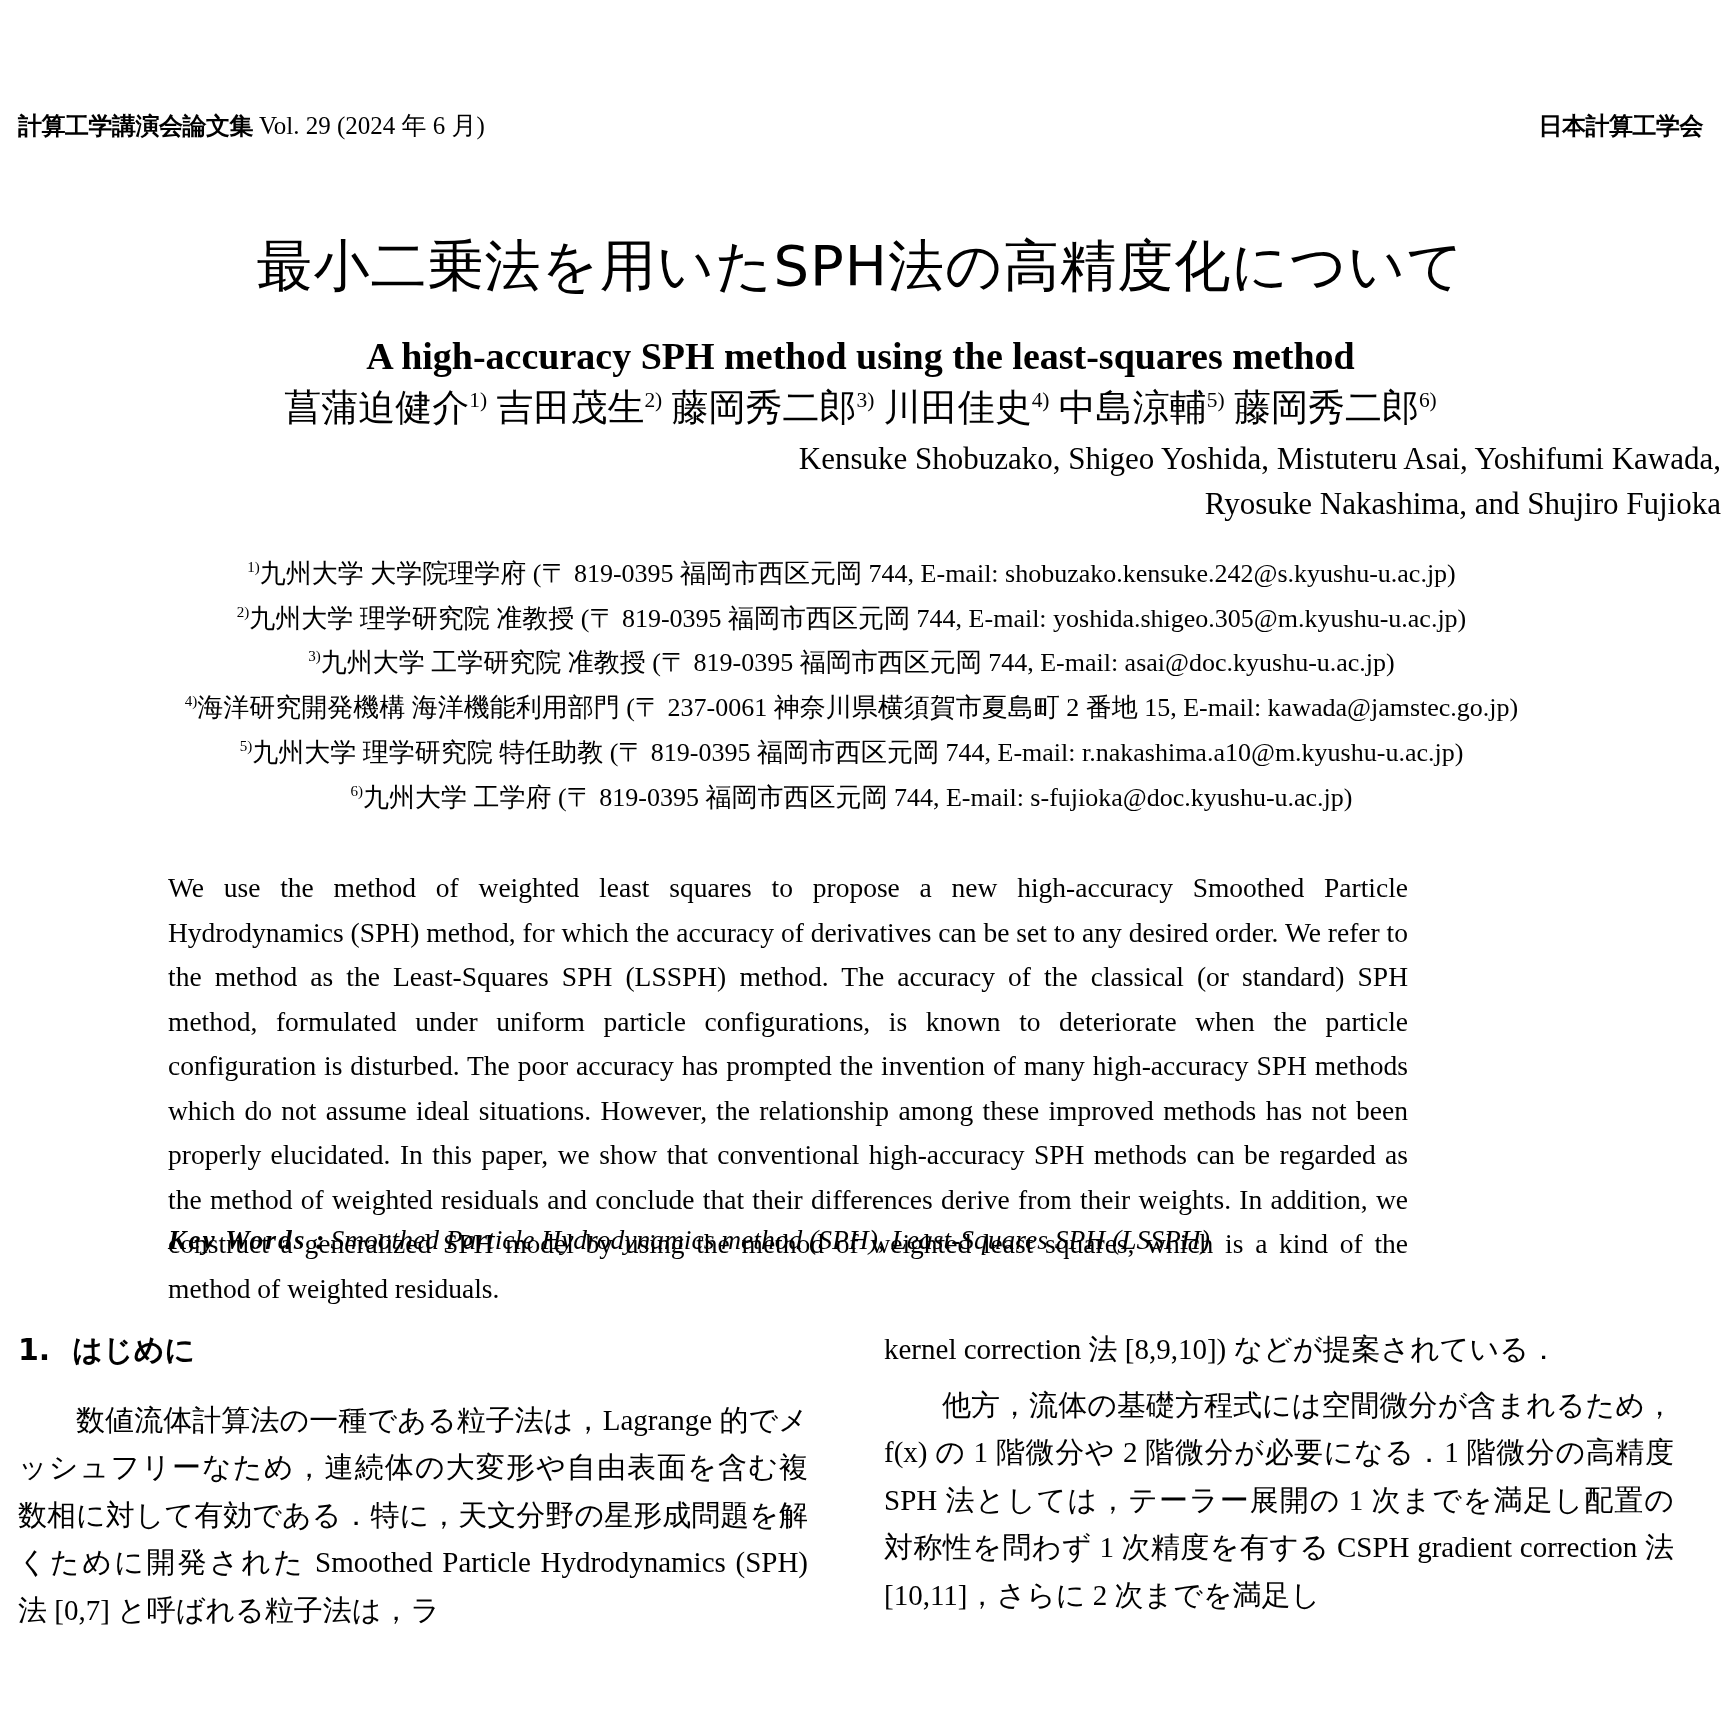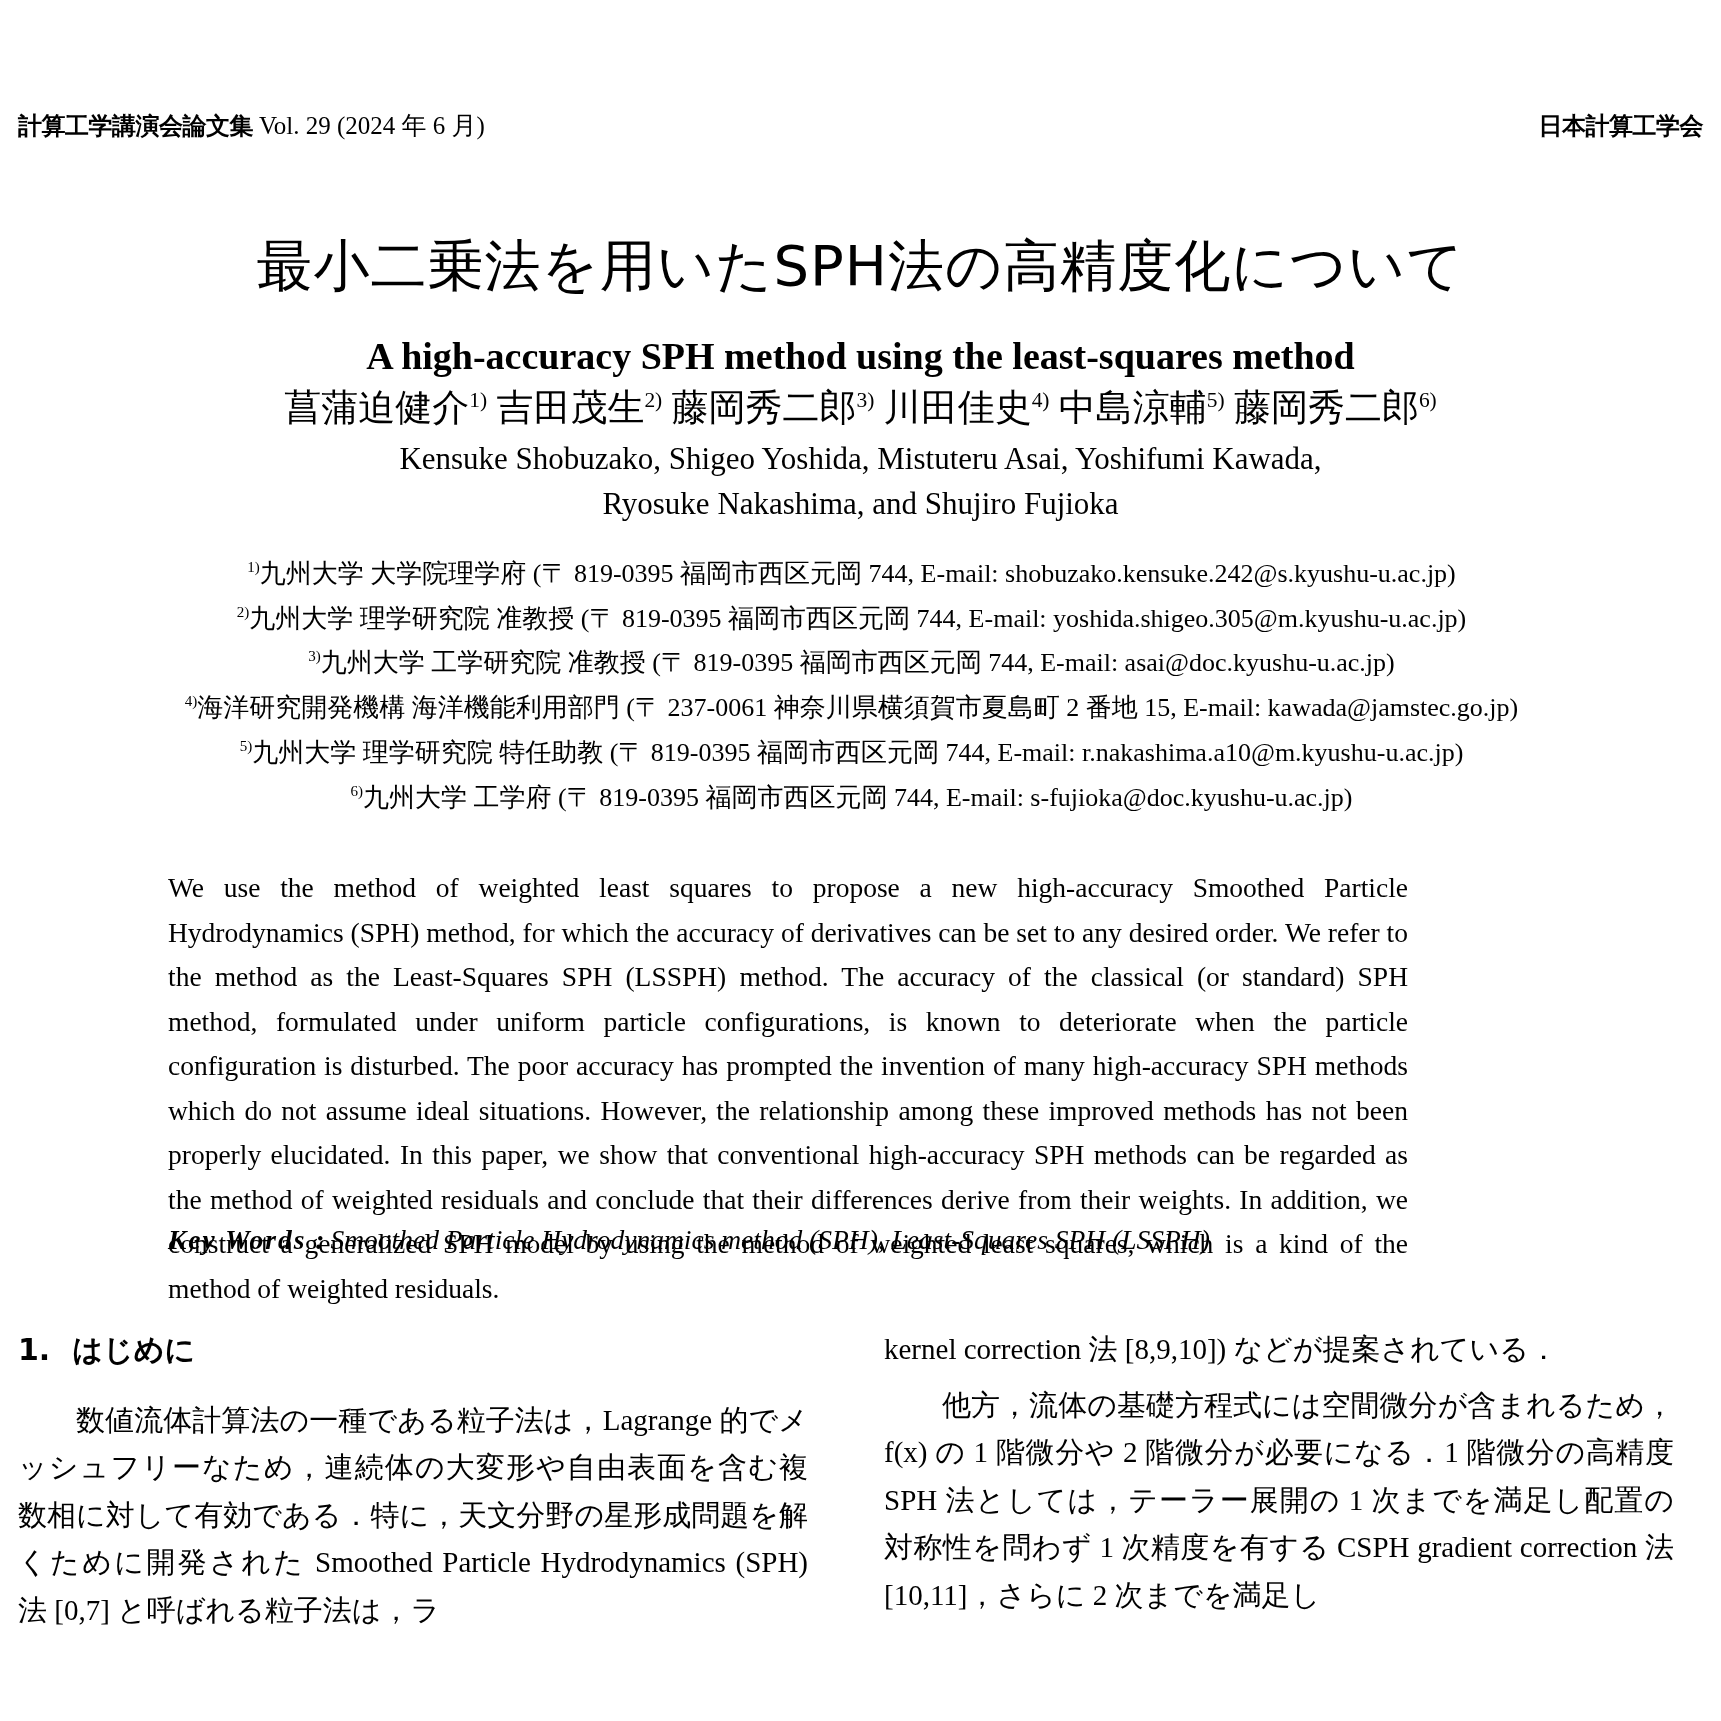--- a/index.html
+++ b/index.html
@@ -92,21 +92,21 @@
   .aff sup {
     font-size: 0.58em;
     vertical-align: super;
     line-height: 0;
   }
   .authors-en {
     position: absolute;
     top: 437px;
     left: 0;
     right: 0;
-    text-align: center;
+    text-align: right;
     font-size: 31px;
     line-height: 1.45;
   }
 
   
   .affiliations {
     position: absolute;
     top: 552px;
     left: 0;
     right: 18px;

